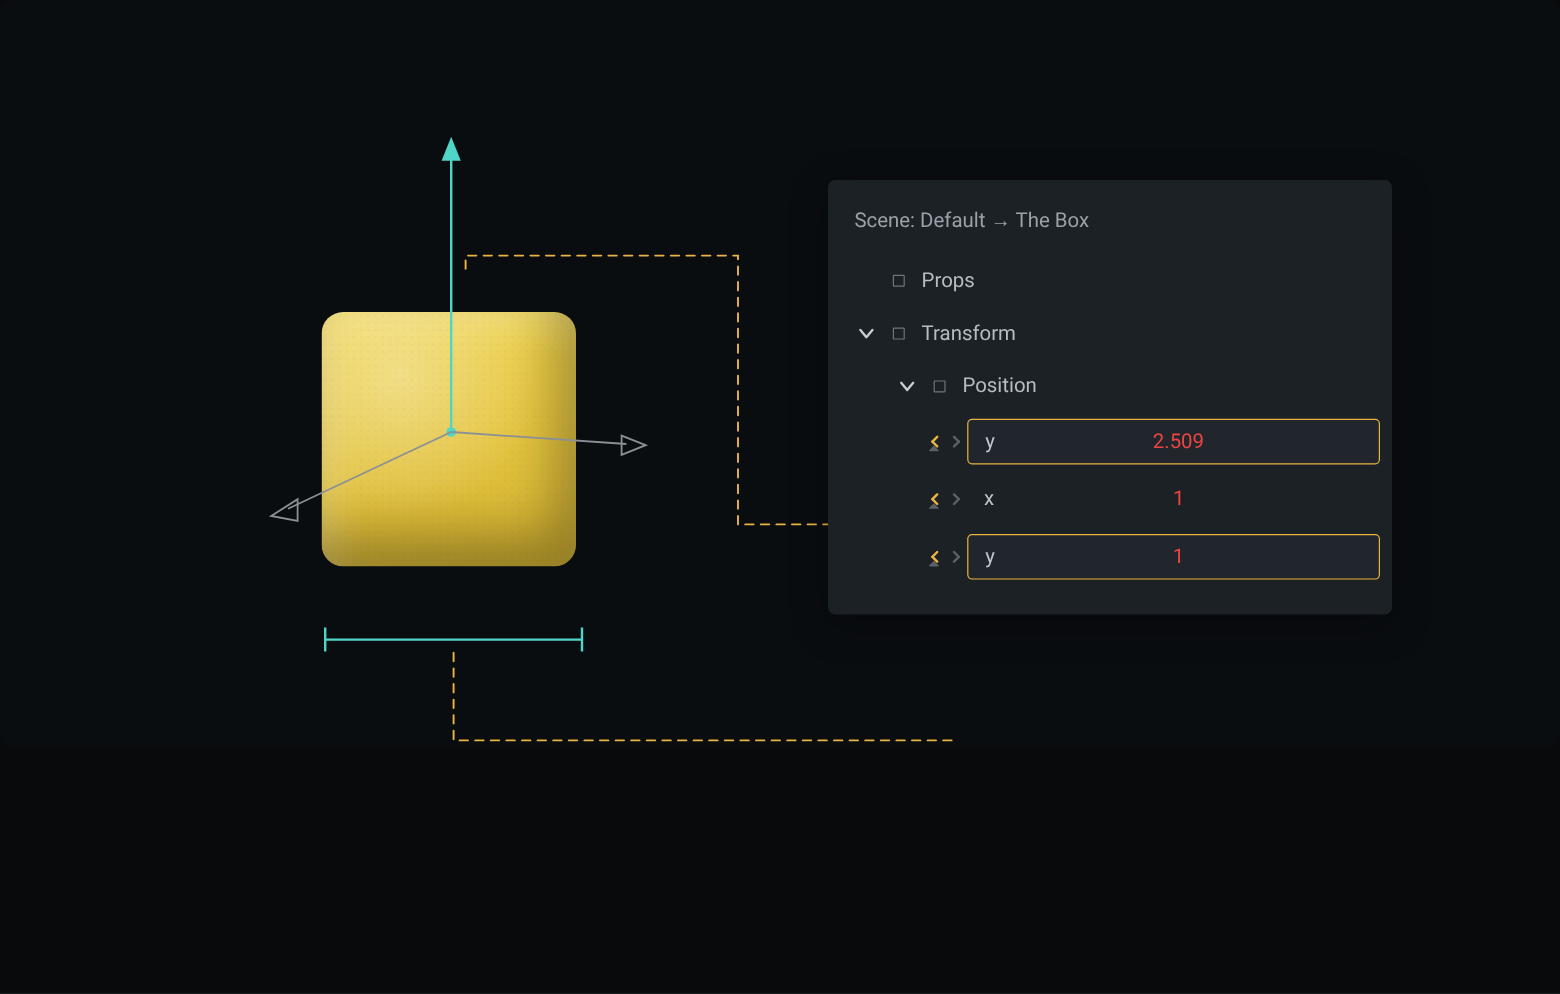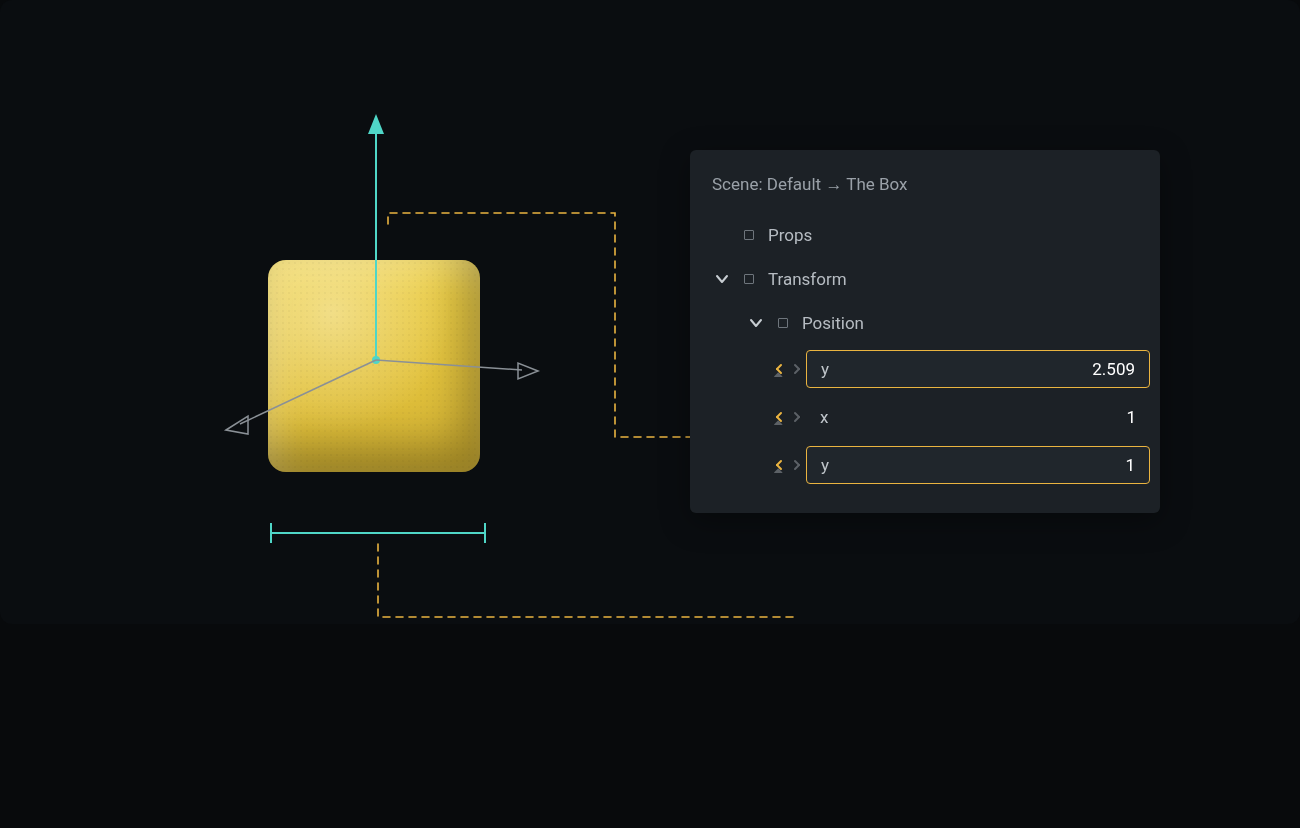--- a/index.html
+++ b/index.html
@@ -93,22 +93,22 @@
     font-size: 17px;
     box-sizing: border-box;
     min-width: 0;
   }
   .field .axis {
     flex: 0 0 auto;
     color: #bfc5ca;
   }
   .field .value {
     flex: 1;
-    text-align: right;
-    color: #ffffff;
+    text-align: center;
+    color: #ef4444;
   }
   .field.highlight {
     border: 1.5px solid #eab440;
     background: #20262c;
   }
 
   
   .cube {
     position: absolute;
     left: 268px;

